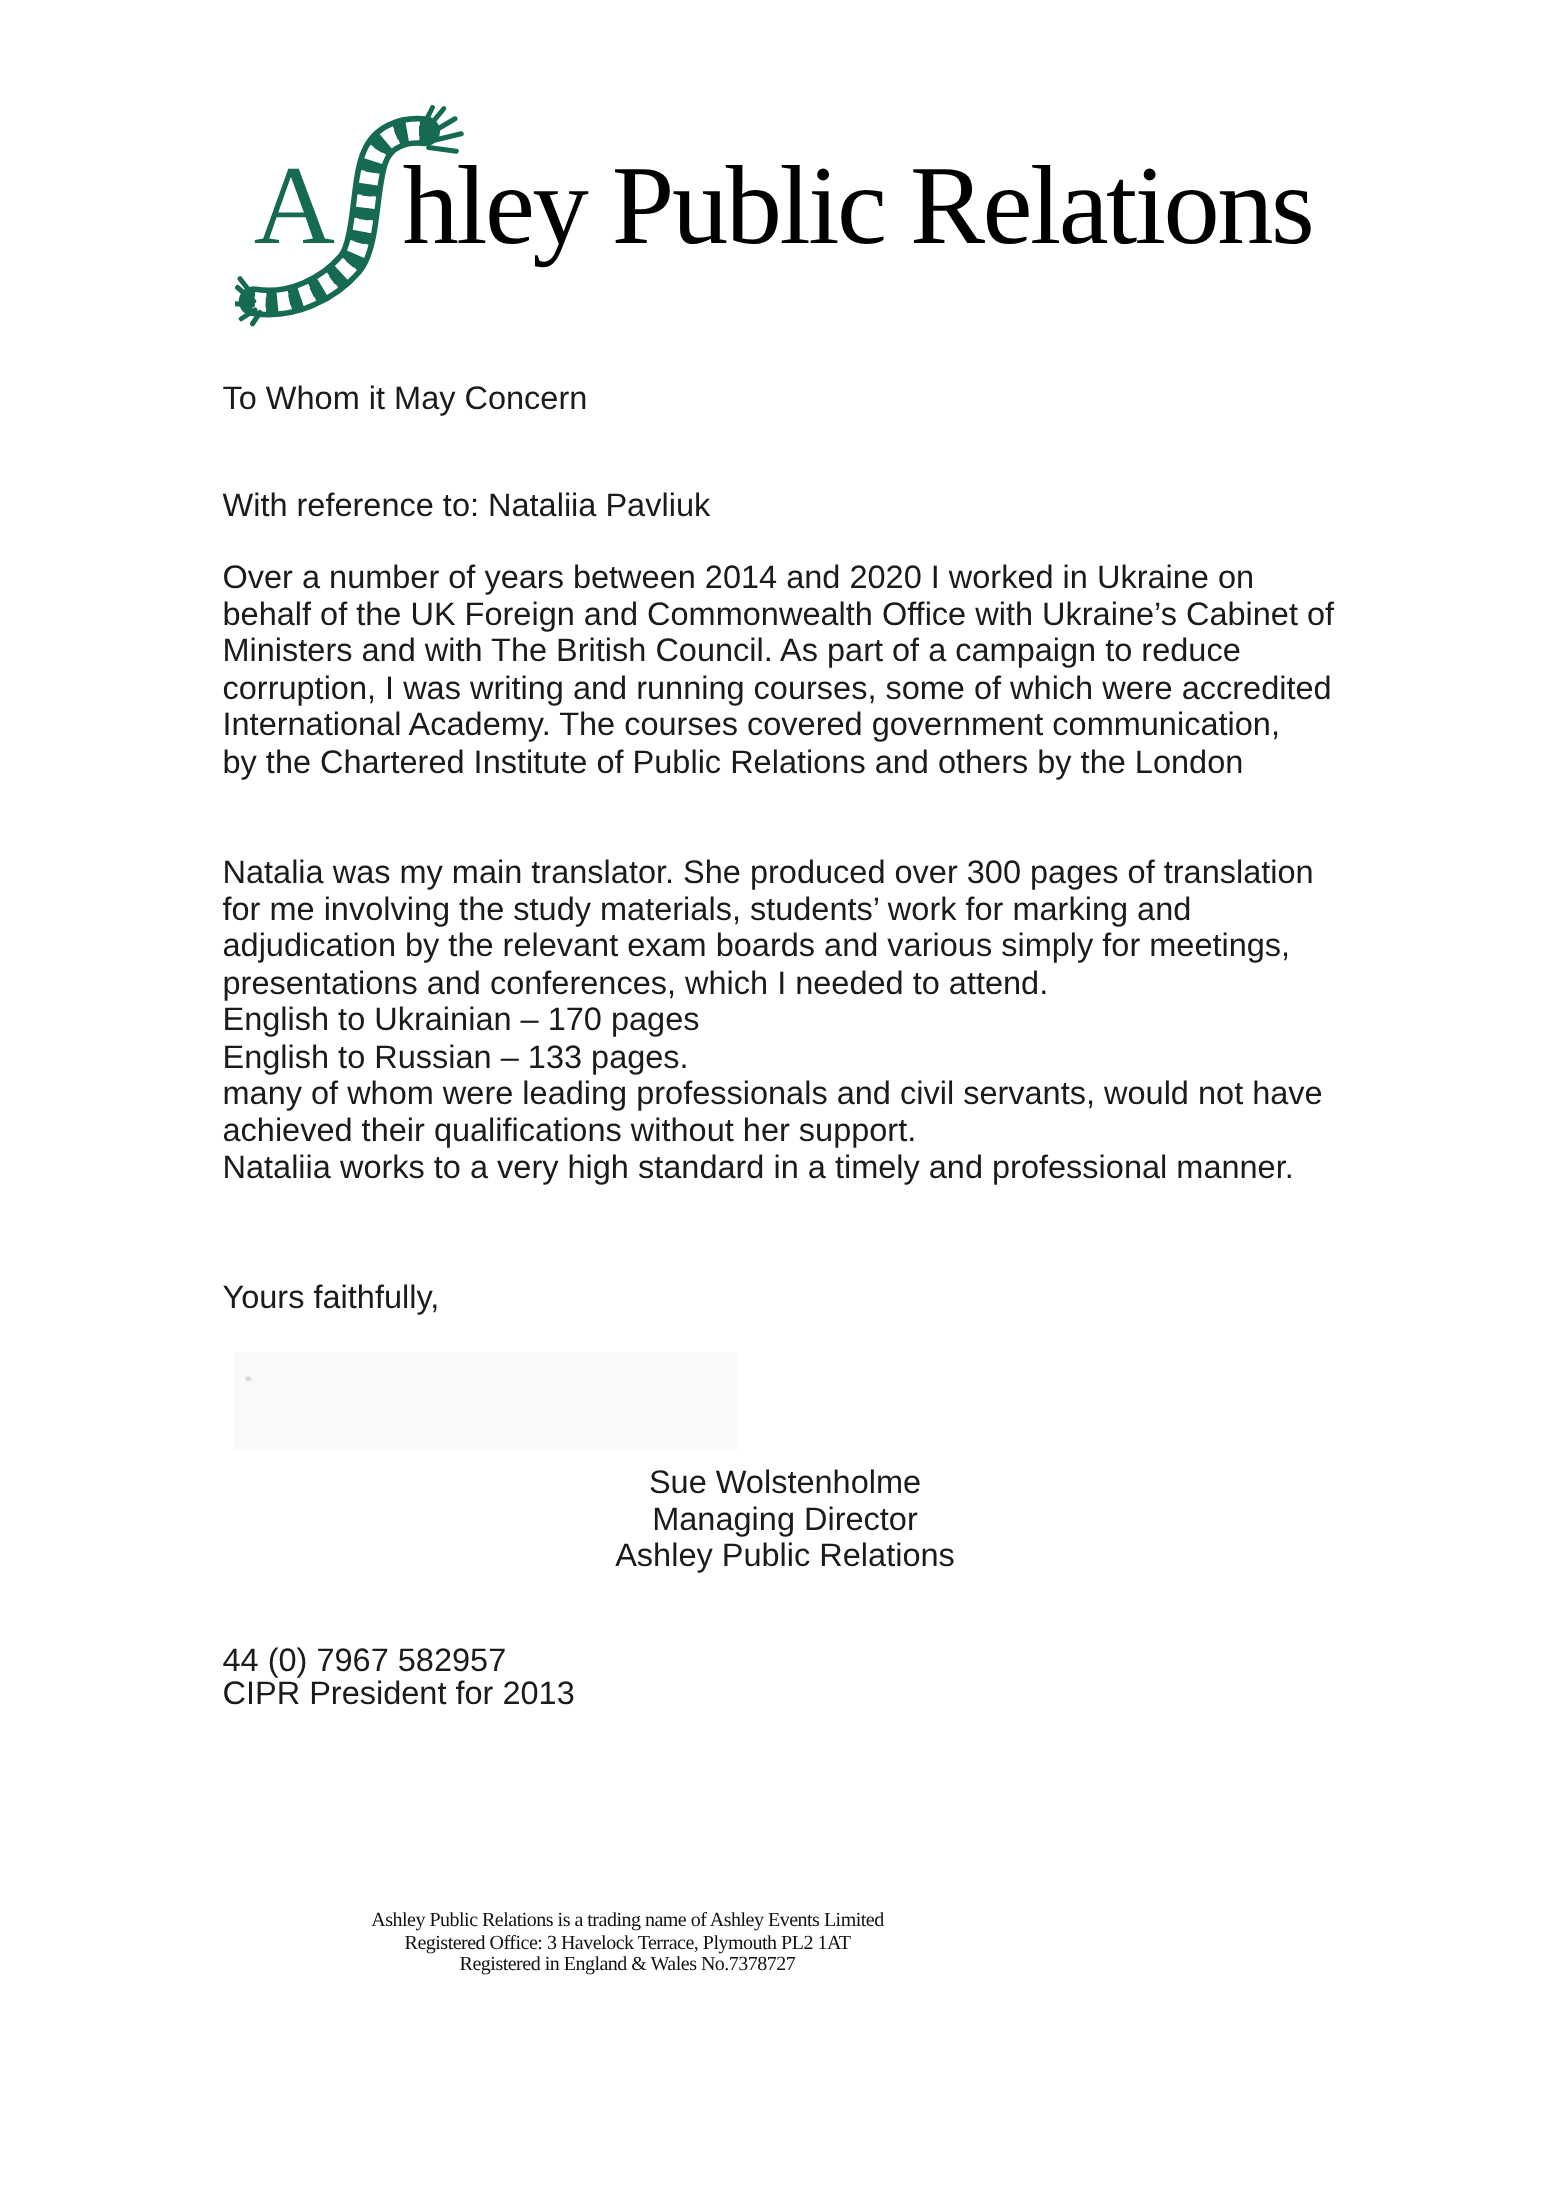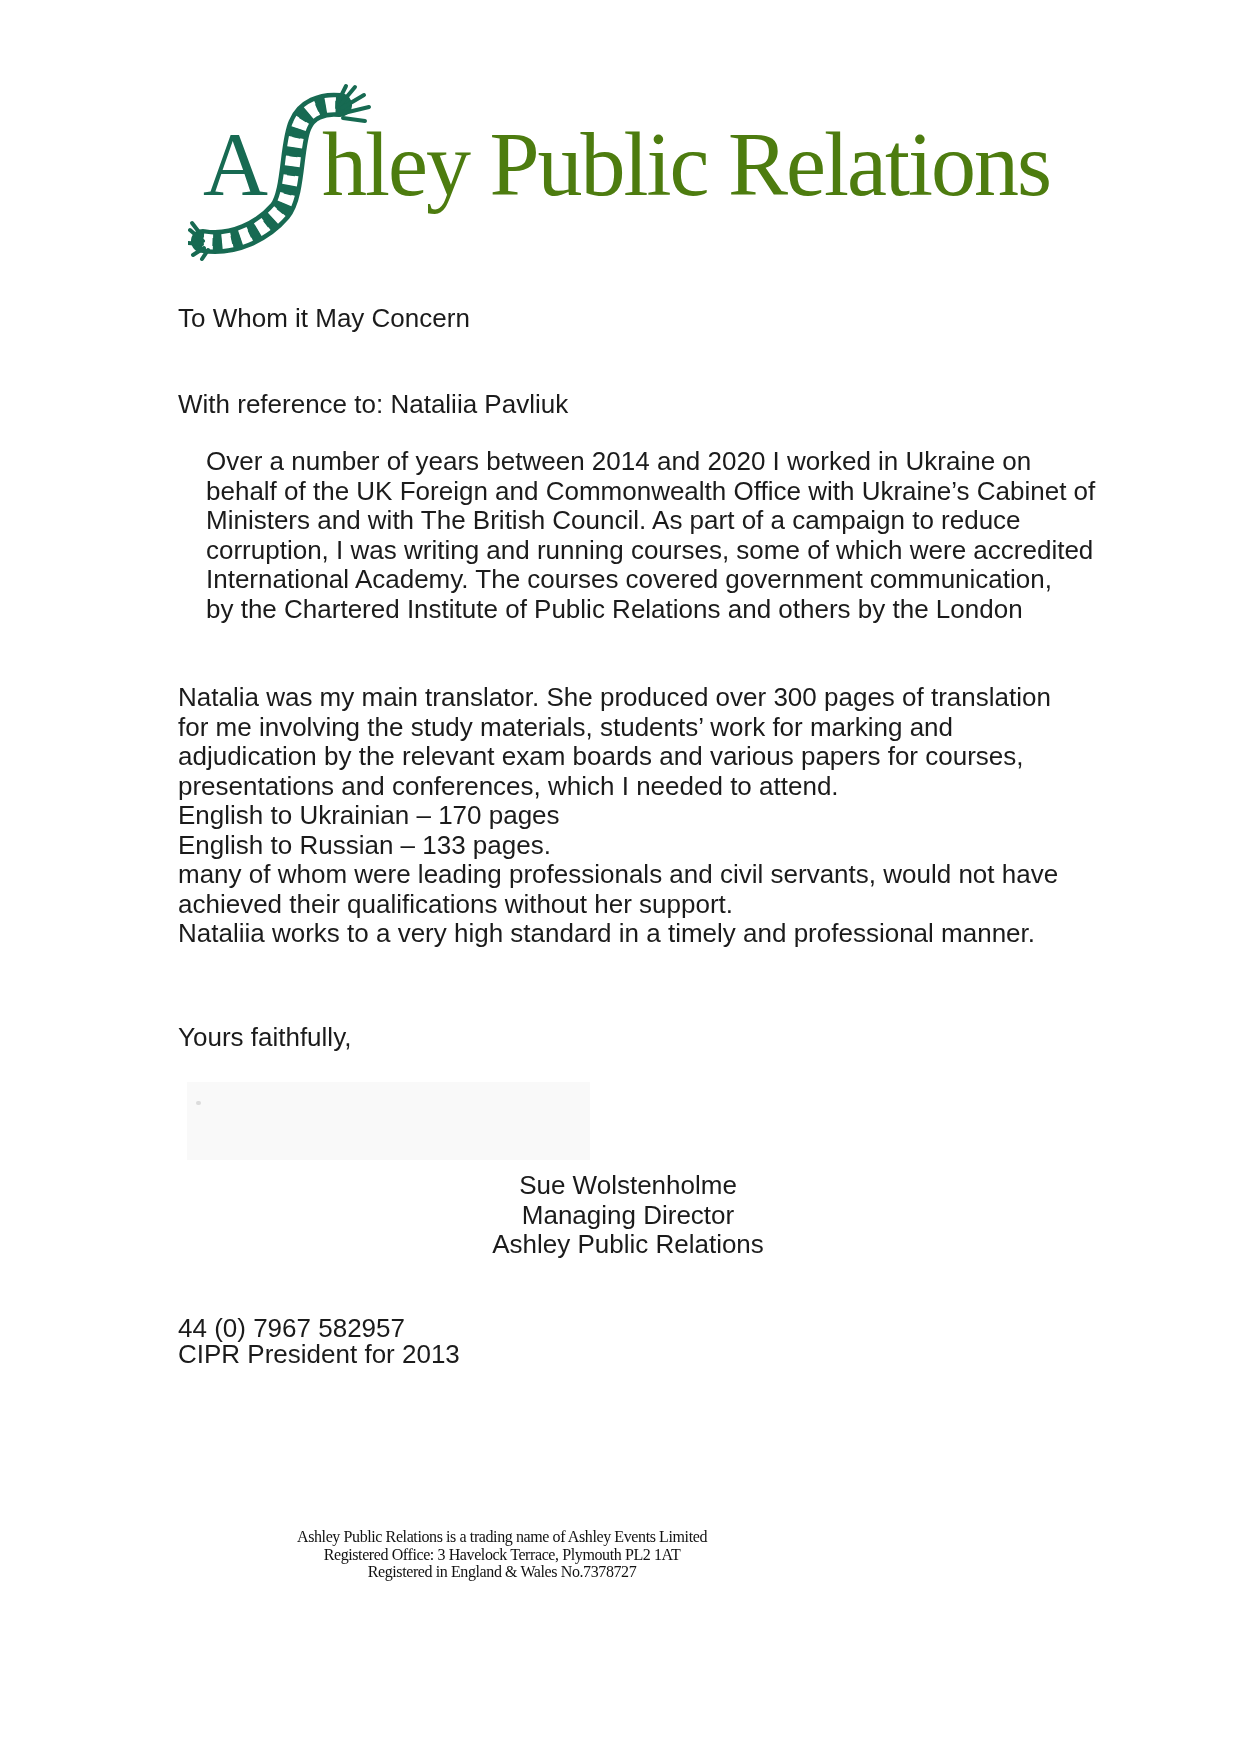--- a/index.html
+++ b/index.html
@@ -30,21 +30,21 @@
   .body-text{
     position:absolute;
     left:178px;
     width:900px;
     font-size:26px;
     line-height:29.5px;
   }
   .line{white-space:nowrap;}
   .greeting{top:304px;}
   .reference{top:390px;}
-  .para1{top:447px;margin-left:28px;}
+  .para1{top:447px;}
   .para2{top:683px;}
   .closing{top:1023px;}
   .sig-redacted{
     position:absolute;
     left:187px;top:1082px;
     width:403px;height:78px;
     background:#f9f9f9;
   }
   .sig-dot{
     position:absolute;left:9px;top:19px;width:5px;height:4px;
@@ -90,21 +90,21 @@
 
       <g stroke="#176a52" stroke-width="4" stroke-linecap="round">
         <path d="M 15 158 L 2 147"></path>
         <path d="M 14 161 L 0 160"></path>
         <path d="M 16 165 L 5 172"></path>
         <path d="M 20 167 L 14 176"></path>
         <path d="M 14 153 L 4 140"></path>
       </g>
     </svg>
 
-    <span class="logo-text logo-rest" style="color:#4d7c0f">hley Public Relations</span>
+    <span class="logo-text logo-rest" style="color:#000000">hley Public Relations</span>
   </div>
 
   <div class="body-text greeting">
     <div class="line">To Whom it May Concern</div>
   </div>
 
   <div class="body-text reference">
     <div class="line">With reference to: Nataliia Pavliuk</div>
   </div>
 
@@ -113,21 +113,21 @@
     <div class="line">behalf of the UK Foreign and Commonwealth Office with Ukraine’s Cabinet of</div>
     <div class="line">Ministers and with The British Council. As part of a campaign to reduce</div>
     <div class="line">corruption, I was writing and running courses, some of which were accredited</div>
     <div class="line">International Academy. The courses covered government communication,</div>
     <div class="line">by the Chartered Institute of Public Relations and others by the London</div>
   </div>
 
   <div class="body-text para2">
     <div class="line">Natalia was my main translator. She produced over 300 pages of translation</div>
     <div class="line">for me involving the study materials, students’ work for marking and</div>
-    <div class="line">adjudication by the relevant exam boards and various papers for courses,</div>
+    <div class="line">adjudication by the relevant exam boards and various simply for meetings,</div>
     <div class="line">presentations and conferences, which I needed to attend.</div>
     <div class="line">English to Ukrainian – 170 pages</div>
     <div class="line">English to Russian – 133 pages.</div>
     <div class="line">many of whom were leading professionals and civil servants, would not have</div>
     <div class="line">achieved their qualifications without her support.</div>
     <div class="line">Nataliia works to a very high standard in a timely and professional manner.</div>
   </div>
 
   <div class="body-text closing">
     <div class="line">Yours faithfully,</div>

